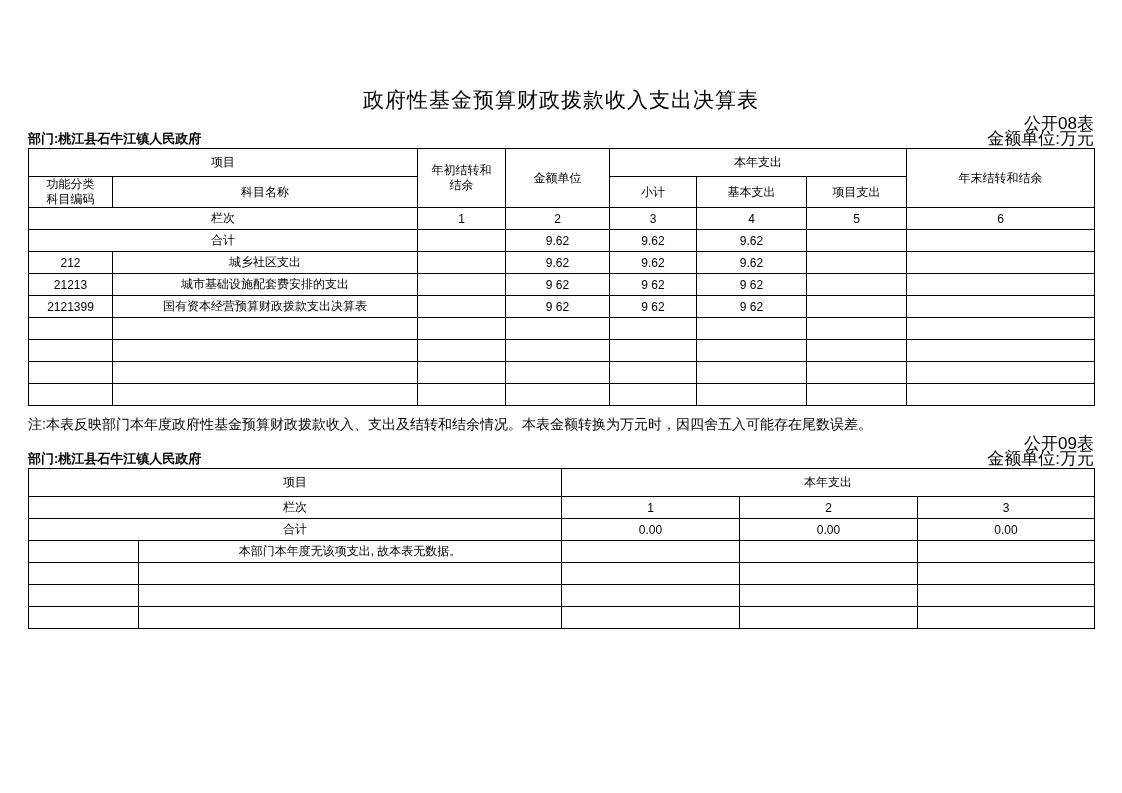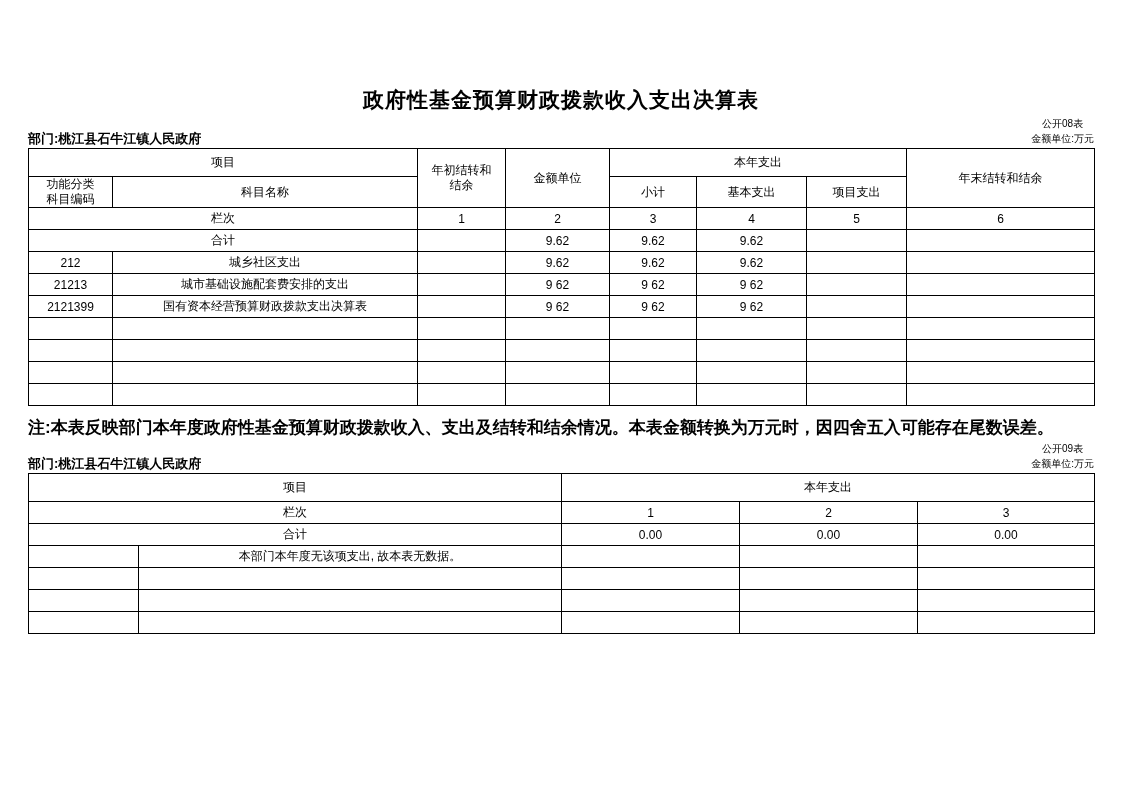--- a/index.html
+++ b/index.html
@@ -19,43 +19,43 @@
     position: relative;
     width: 1122px;
     height: 793px;
     box-sizing: border-box;
     padding: 0 28px;
   }
   
   .doc-title {
     text-align: center;
     font-size: 21px;
-    font-weight: bold;
+    font-weight: normal;
     letter-spacing: 1px;
   }
   .block1 .doc-title { padding-top: 86px; }
   .block2 .doc-title { padding-top: 30px; }
 
   .meta-row {
     position: relative;
     height: 34px;
   }
   .dept {
     position: absolute;
     left: 0;
     top: 16px;
     font-size: 13px;
     font-weight: bold;
   }
   .right-meta {
     position: absolute;
     right: 0;
     top: 2px;
-    text-align: center;
-    font-size: 10px;
+    text-align: right;
+    font-size: 17px;
     line-height: 15px;
   }
   table.fin {
     border-collapse: collapse;
     width: 1066px;
     table-layout: fixed;
   }
   table.fin td, table.fin th {
     border: 1px solid #000000;
     font-size: 12px;
@@ -66,22 +66,22 @@
     height: 22px;
     box-sizing: border-box;
   }
   .h-group { height: 28px; margin-left: 16px; }
   .tall { height: 27px; }
   .b { font-weight: bold; }
   .l { text-align: left; padding-left: 6px; }
   .r { text-align: right; padding-right: 8px; }
   .empty-row td { height: 19px; }
   .note {
-    font-size: 17px;
-    font-weight: bold;
+    font-size: 14px;
+    font-weight: normal;
     padding-top: 10px;
     letter-spacing: 0px;
   }
   .two-line { line-height: 15px; }
 </style>
 </head>
 <body>
 
 <div class="page">
 

